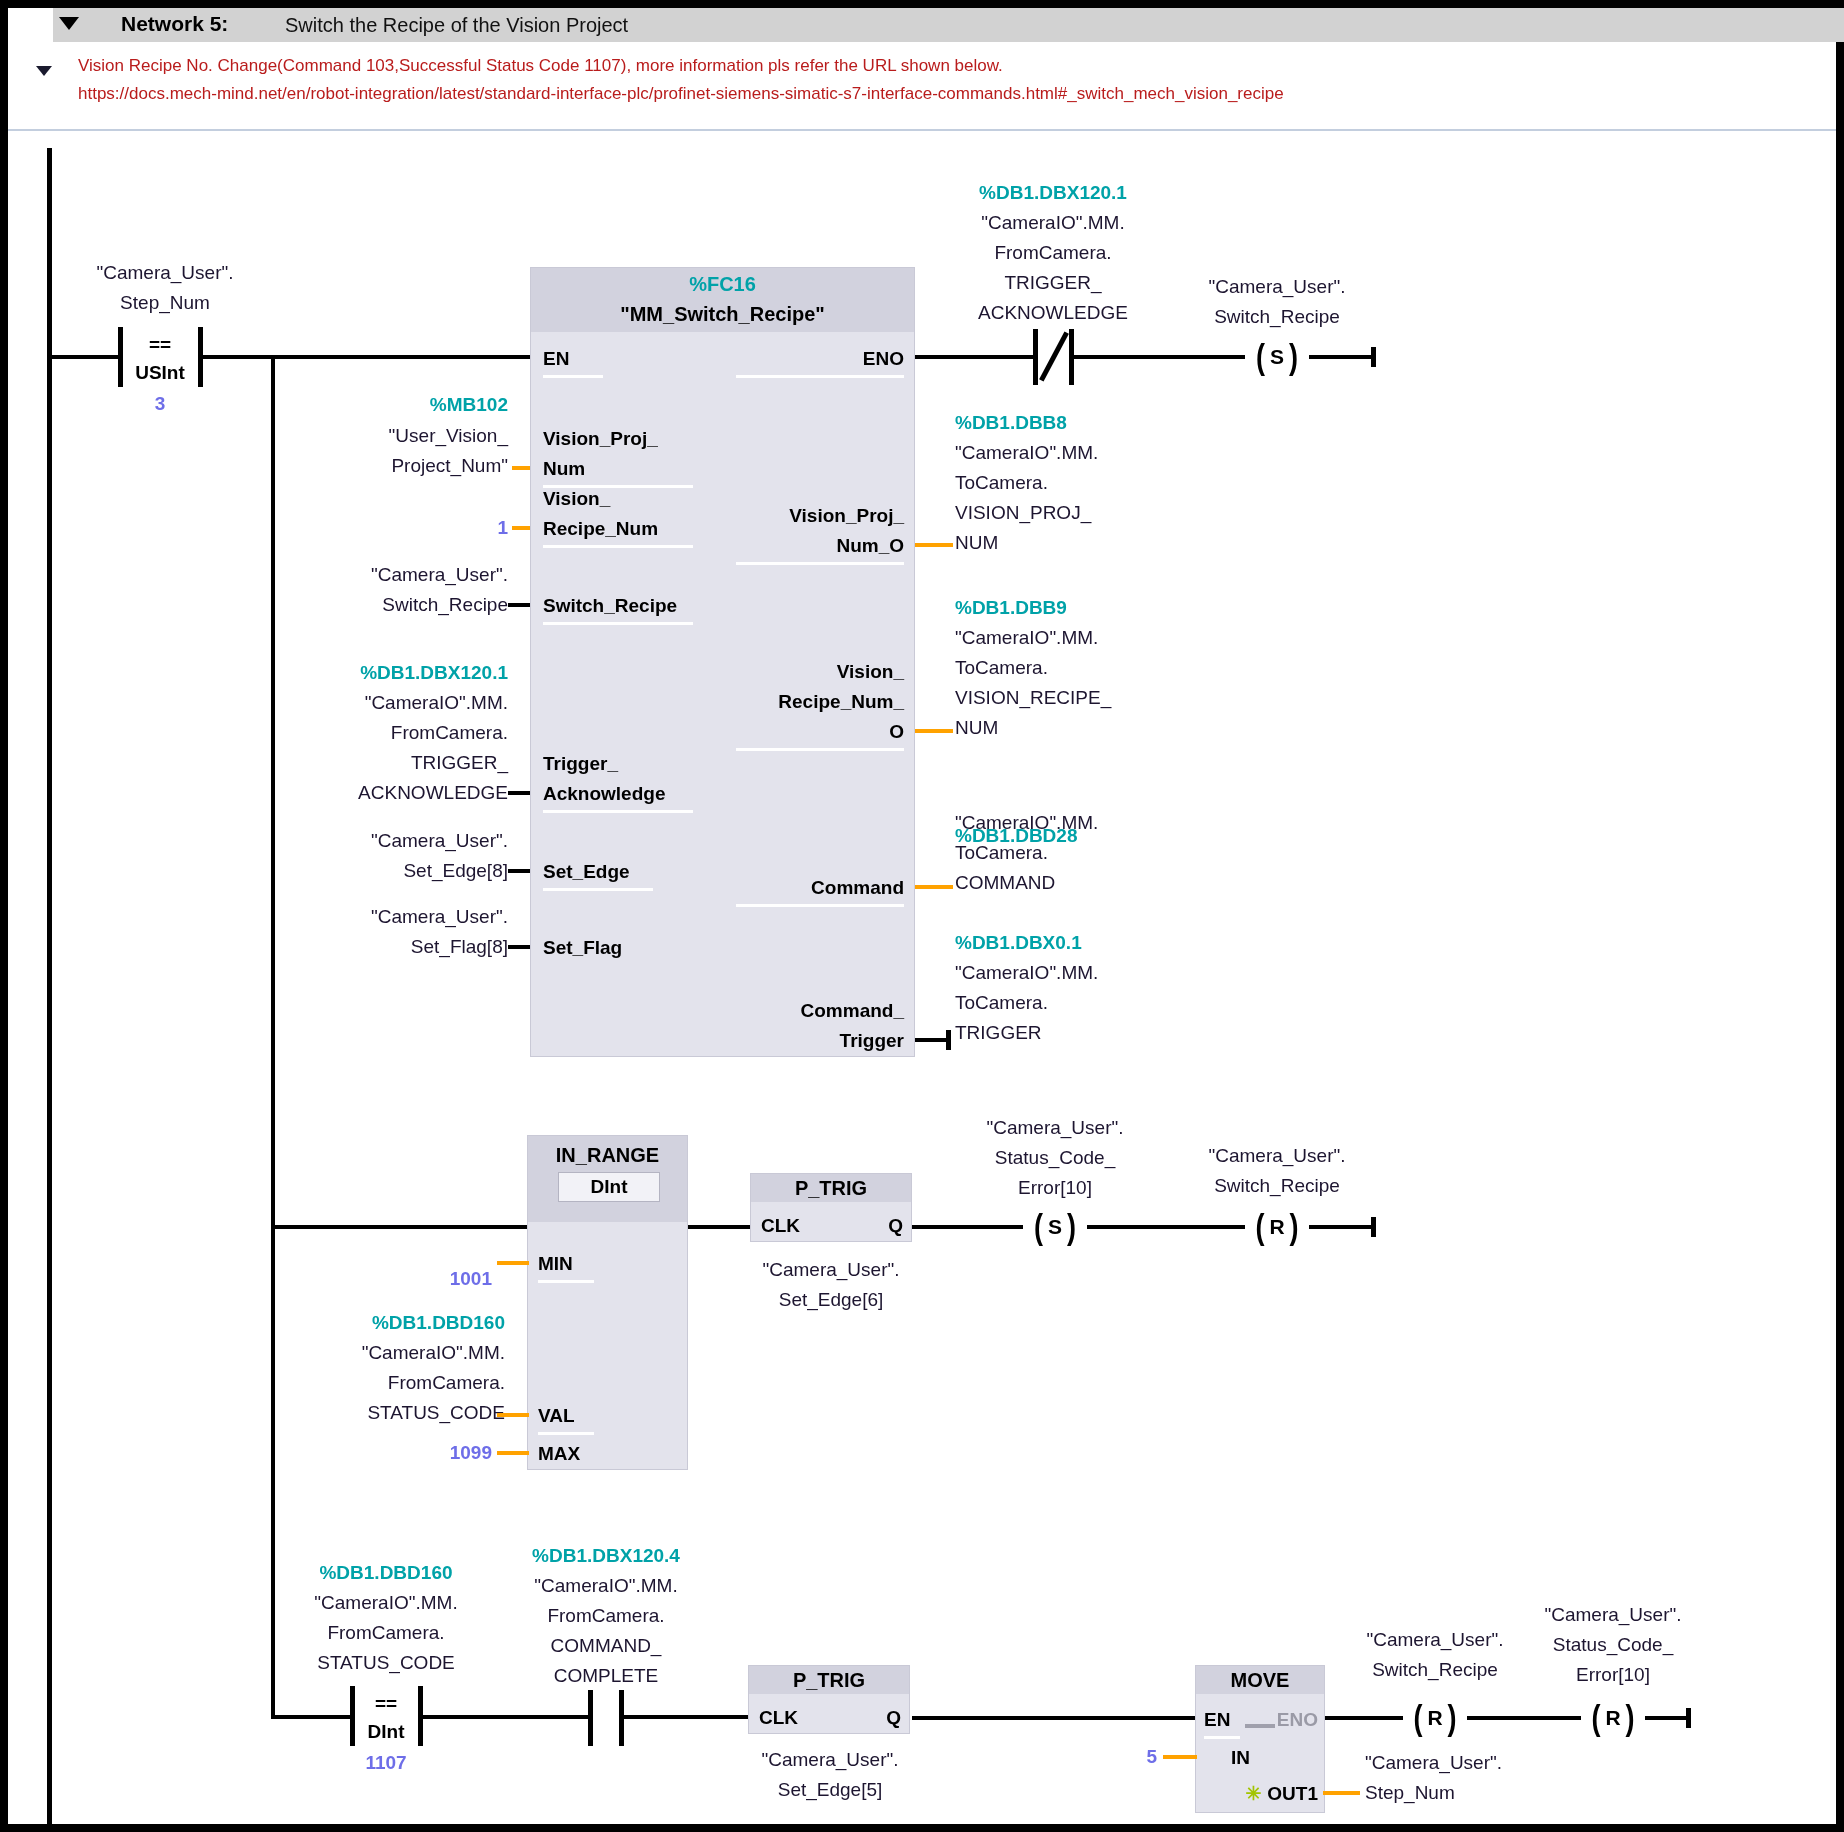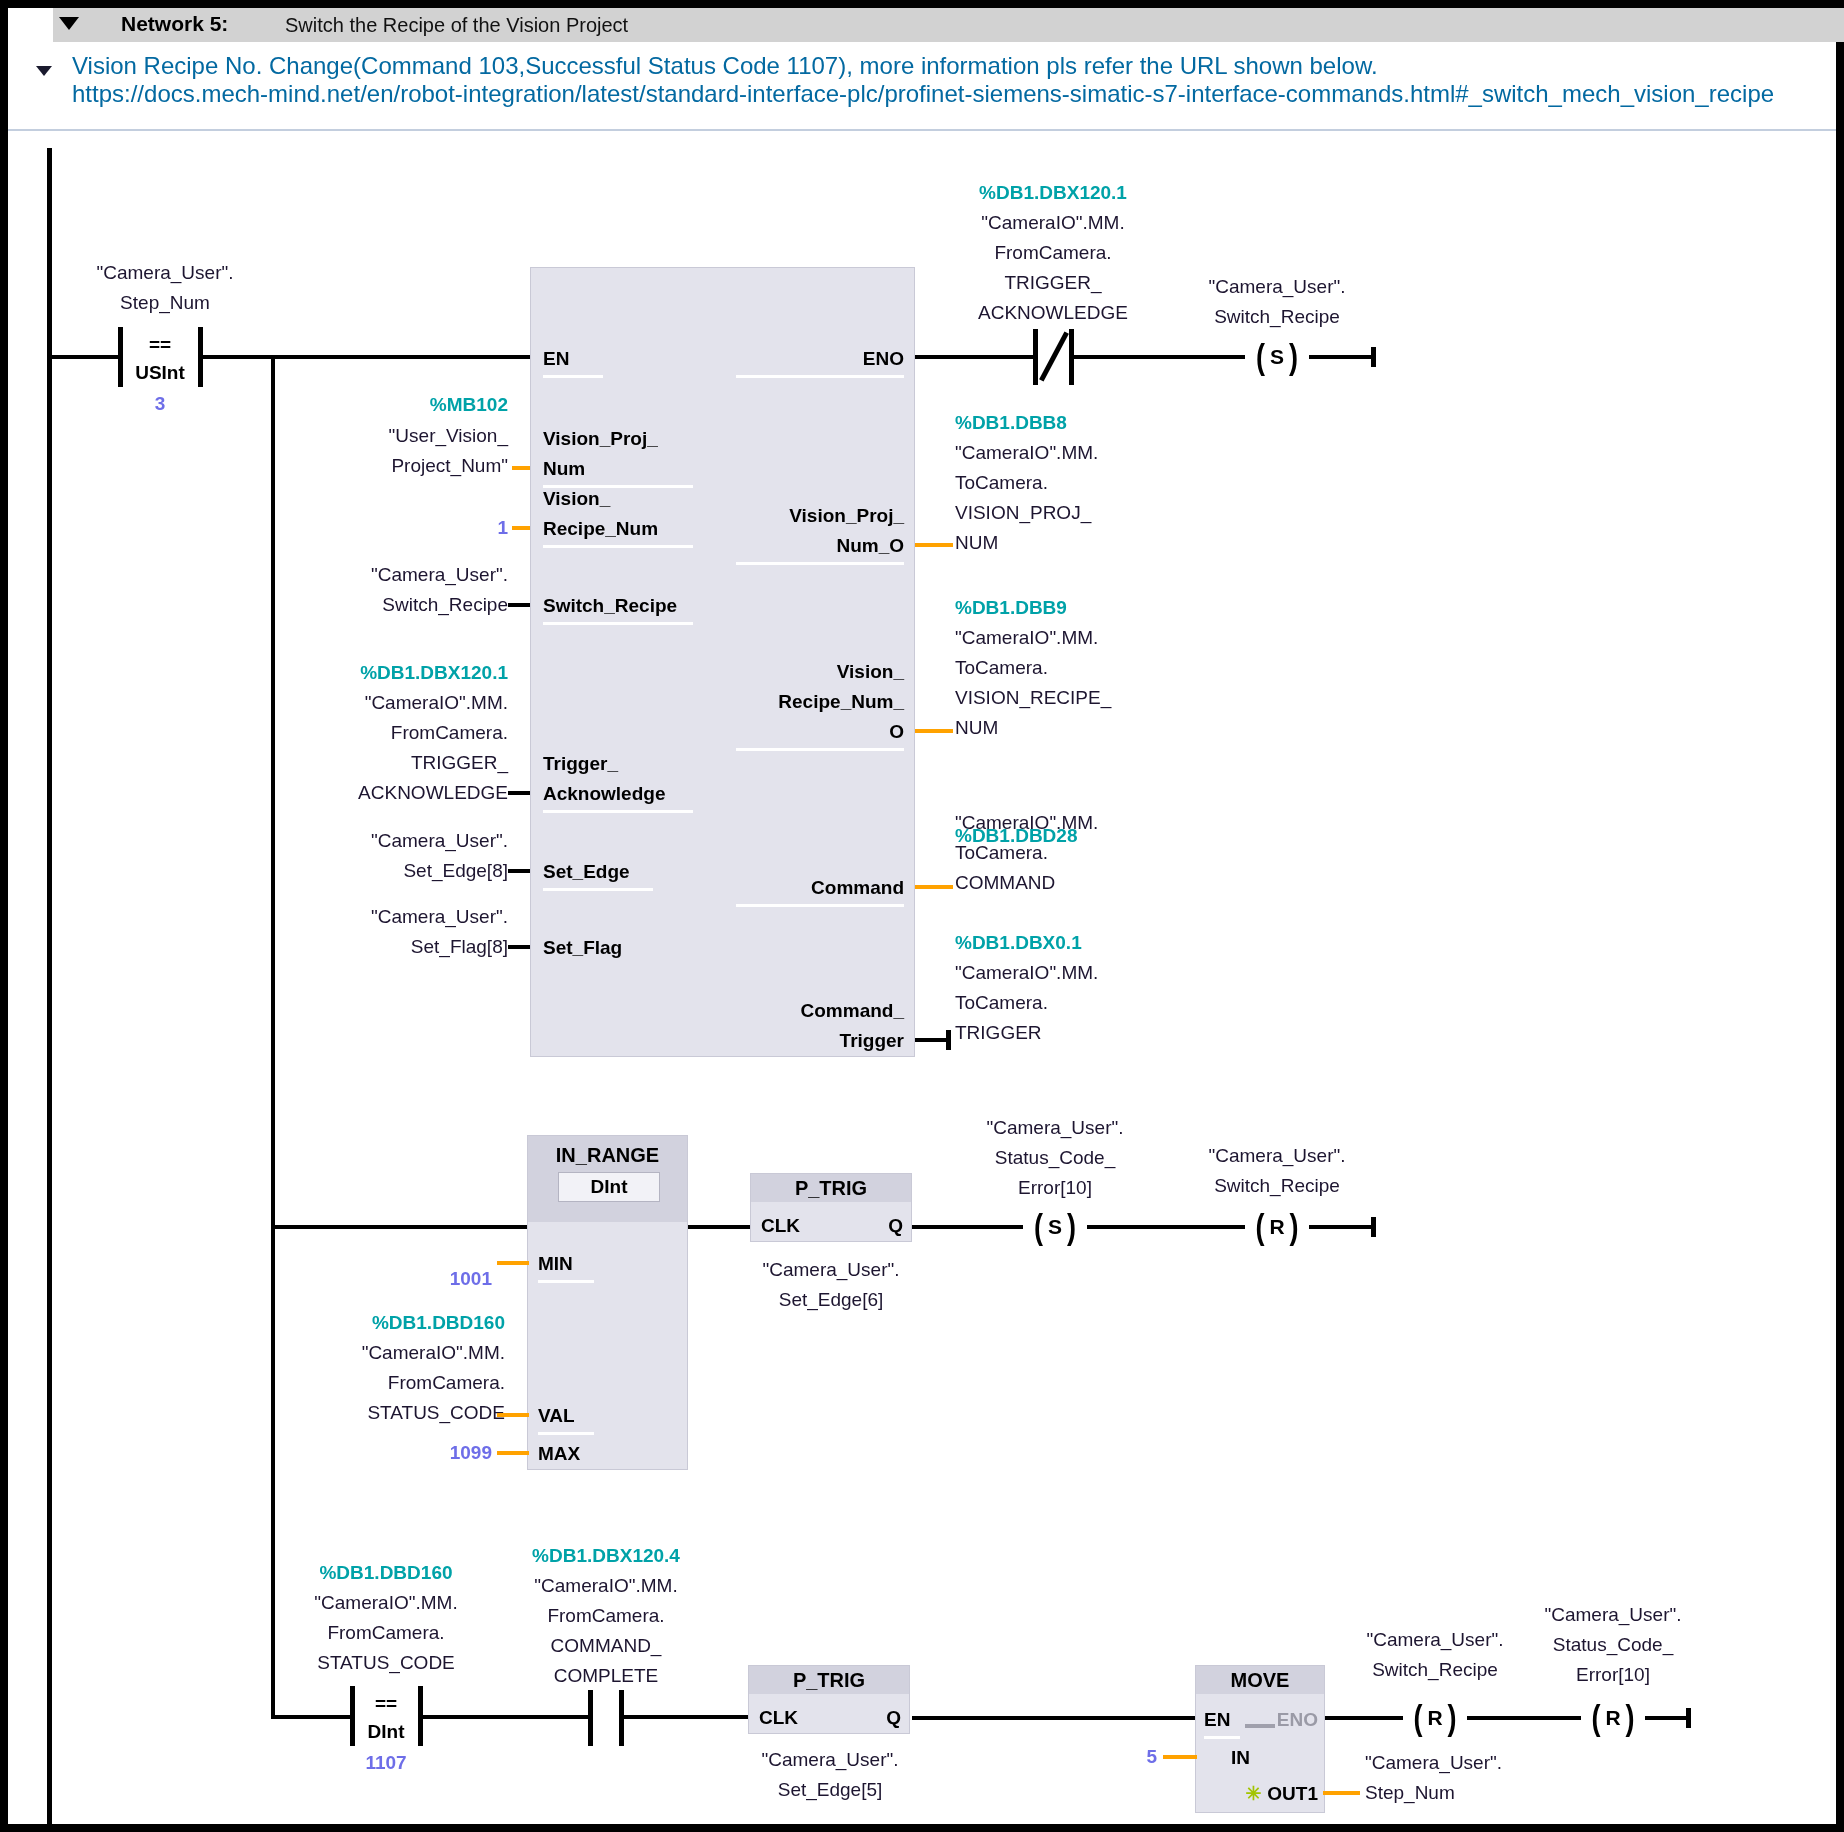--- a/index.html
+++ b/index.html
@@ -2,21 +2,21 @@
 <html><head>
 <meta charset="utf-8">
 <style>
   html,body{margin:0;padding:0;background:#000;}
   #page{position:relative;width:1844px;height:1832px;background:#000;font-family:"Liberation Sans",sans-serif;overflow:hidden;}
   #canvas{position:absolute;left:8px;top:8px;width:1828px;height:1816px;background:#ffffff;}
   #titlebar{position:absolute;left:0;top:0;width:100%;height:34px;background:#d2d2d2;margin-left:45px;}
   .tri{width:0;height:0;position:absolute;}
   #net-title{position:absolute;left:68px;top:4px;font-size:21px;font-weight:bold;color:#000;}
   #net-sub{position:absolute;left:232px;top:6px;font-size:20px;color:#111;}
-  #comment-text{position:absolute;left:64px;top:44px;font-size:24px;line-height:28px;color:#0369a1;white-space:pre-line;}
+  #comment-text{position:absolute;left:70px;top:44px;font-size:17px;line-height:28px;color:#b91c1c;white-space:pre-line;}
   #comment-divider{position:absolute;left:0px;top:121px;width:1828px;height:2px;background:#c3cede;}
   .sym{position:absolute;font-size:19px;line-height:30px;color:#1d1530;white-space:pre-line;}
   .addr{position:absolute;font-size:19px;line-height:30px;color:#00a2a8;font-weight:bold;white-space:pre-line;}
   .val{position:absolute;font-size:19px;line-height:30px;color:#6e6ee8;font-weight:600;white-space:pre-line;}
   .ctr{text-align:center;} .rt{text-align:right;}
   .wh{position:absolute;height:4px;background:#000;}
   .wv{position:absolute;width:4px;background:#000;}
   .ow{position:absolute;height:4px;background:#ffa200;}
   .gw{position:absolute;height:4px;background:#a0a0ac;}
   .bar{position:absolute;width:5px;height:60px;background:#000;}
@@ -86,20 +86,24 @@
 ACKNOWLEDGE</div>
     <div class="wh" style="left:500px;top:783px;width:24px;"></div>
     <div class="sym rt" style="left:280px;top:818px;width:220px;">"Camera_User".
 Set_Edge[8]</div>
     <div class="wh" style="left:500px;top:861px;width:24px;"></div>
     <div class="sym rt" style="left:280px;top:894px;width:220px;">"Camera_User".
 Set_Flag[8]</div>
     <div class="wh" style="left:500px;top:937px;width:24px;"></div>
 
     <div class="blk" style="left:522px;top:259px;width:385px;height:790px;">
+      <div class="bhdr" style="height:64px;">
+        <div class="btitle" style="color:#00a2a8;margin-top:1px;">%FC16</div>
+        <div class="btitle">"MM_Switch_Recipe"</div>
+      </div>
       <div class="pin u" style="left:12px;top:76px;width:60px;">EN</div>
       <div class="pin u" style="left:12px;top:156px;width:150px;">Vision_Proj_
 Num</div>
       <div class="pin u" style="left:12px;top:216px;width:150px;">Vision_
 Recipe_Num</div>
       <div class="pin u" style="left:12px;top:323px;width:150px;">Switch_Recipe</div>
       <div class="pin u" style="left:12px;top:481px;width:150px;">Trigger_
 Acknowledge</div>
       <div class="pin u" style="left:12px;top:589px;width:110px;">Set_Edge</div>
       <div class="pin" style="left:12px;top:665px;width:110px;">Set_Flag</div>

